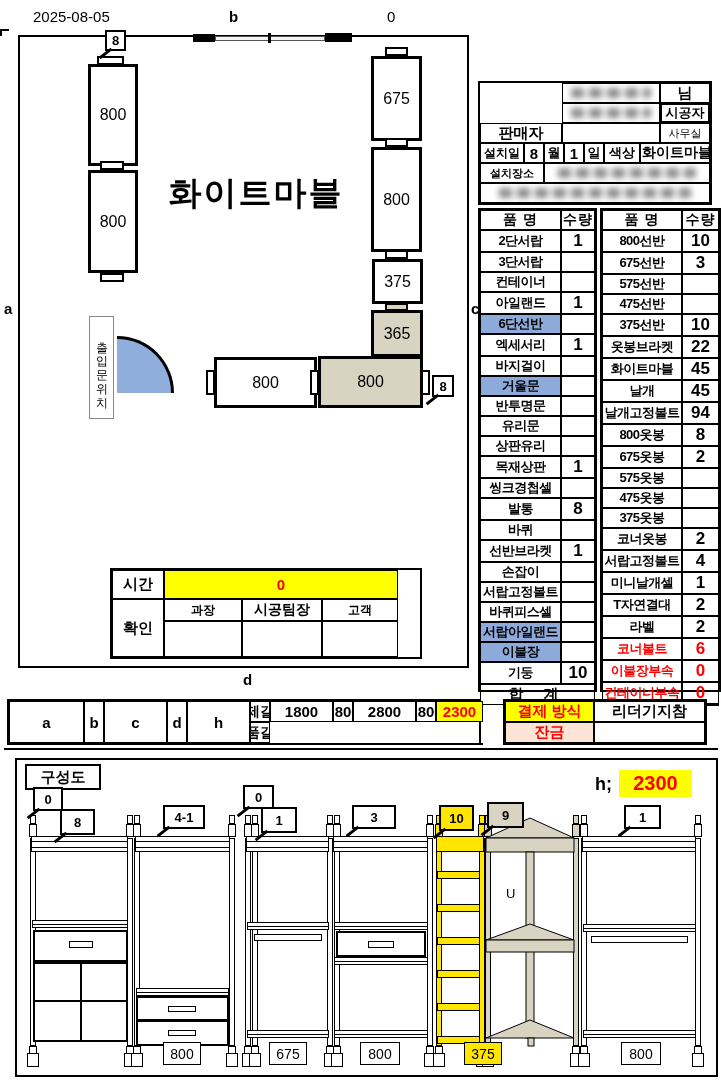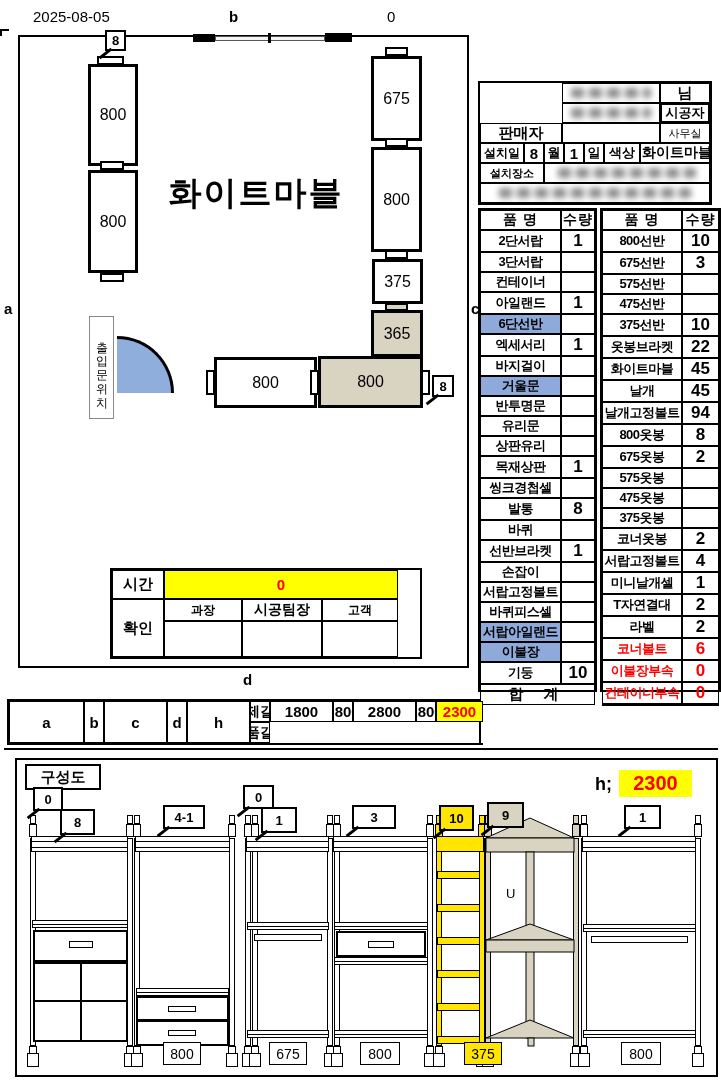--- a/index.html
+++ b/index.html
@@ -444,20 +444,26 @@
     <div class="spanrows">h</div>
     <div class="yellowbg red">2300</div>
     <div style="font-size:14px">제품길이</div>
     <div style="grid-column:3">1675</div>
     <div style="grid-column:5">0</div>
     <div style="grid-column:7">2740</div>
     <div style="grid-column:9">1675</div>
     <div style="grid-column:11;justify-content:flex-start;text-indent:-7px;font-size:14px">화이트마블</div>
   </div>
 
+  <div class="abs" id="payment">
+    <div class="yellowbg red">결제 방식</div>
+    <div>리더기지참</div>
+    <div class="pinkbg red">잔금</div>
+    <div></div>
+  </div>
 
   <div class="abs" id="hr-sep"></div>
 
   <div class="abs" id="elev"></div>
   <div class="abs" id="elev-title">구성도</div>
   <div class="abs" id="hnote-lab">h;</div>
   <div class="abs" id="hnote-val">2300</div>
 
   <div class="abs callout" style="left:33px;top:787px;width:30px;height:24px">
       <span class="tail"></span>

